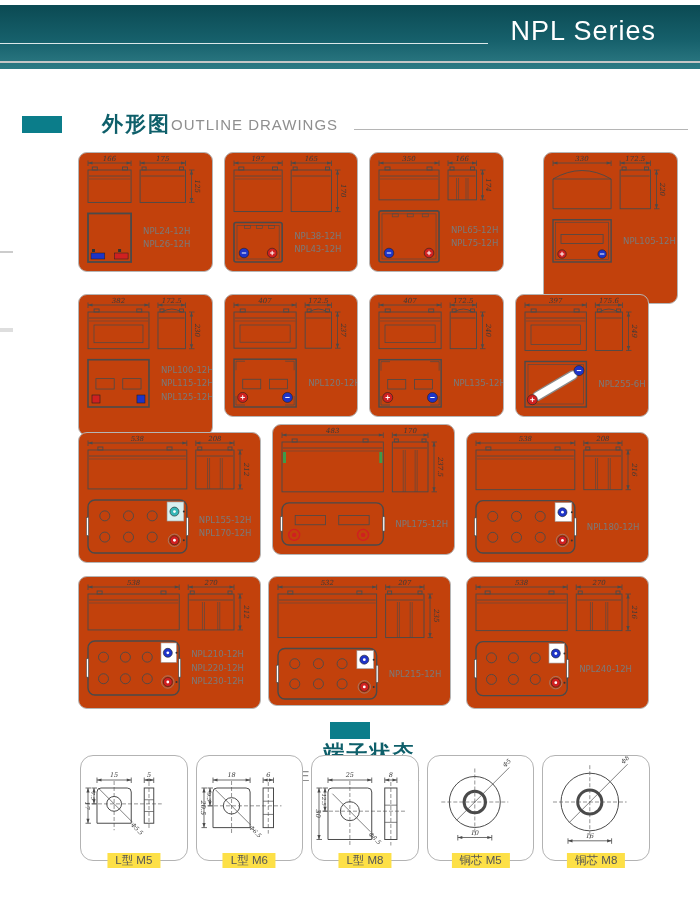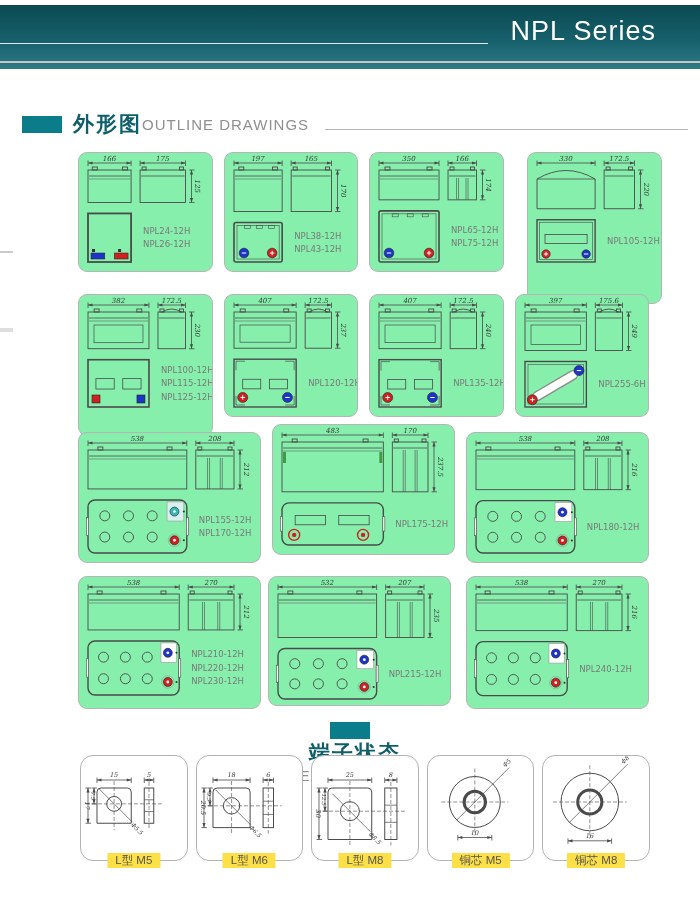--- a/index.html
+++ b/index.html
@@ -8,26 +8,26 @@
   .header{position:absolute;top:5px;left:0;width:700px;height:64px;
           background:linear-gradient(180deg,#0b4a53 0%,#16606b 55%,#2e7b85 100%);}
   .header-rule{position:absolute;left:0;top:38px;width:488px;height:1px;background:rgba(255,255,255,.85);}
   .header-title{position:absolute;right:44px;top:11px;color:#fff;font-size:27px;letter-spacing:1px;}
   .header-shadow{position:absolute;top:61px;left:0;width:700px;height:2px;background:#c6c6c6;}
   .edge-mark{position:absolute;left:0;background:#cccccc;}
   .edge-mark.m1{top:251px;width:13px;height:2px;}
   .edge-mark.m2{top:328px;width:13px;height:4px;background:#dedede;}
   .section{position:absolute;left:22px;right:12px;display:flex;align-items:center;}
   .section .bullet{width:40px;height:17px;background:#0b7d8a;margin-right:11px;flex:none;}
-  .section .zh{font-size:21px;font-weight:bold;color:#0e5f6a;letter-spacing:2px;white-space:nowrap;}
+  .section .zh{font-size:21px;font-weight:bold;color:#0e5f6a;letter-spacing:2px;white-space:nowrap;margin-left:29px;}
   .section .en{font-size:15px;color:#8f8f8f;letter-spacing:1px;white-space:nowrap;}
   .section .rule{flex:1;height:1px;background:#b5b5b5;margin-left:16px;align-self:center;margin-top:10px;}
   .s1{top:110px;}
   .s2{top:722px;flex-direction:column;}
-  .obox{position:absolute;border:1px solid #b5b5b5;border-radius:9px;background:#86efac;box-sizing:border-box;}
+  .obox{position:absolute;border:1px solid #b5b5b5;border-radius:9px;background:#c2410c;box-sizing:border-box;}
   .obox svg{display:block;}
   .tbox{position:absolute;border:1px solid #b3b3b3;border-radius:13px;background:#fff;box-sizing:border-box;}
   .term-label{position:absolute;left:50%;bottom:-8px;transform:translateX(-50%);
               background:#fde047;padding:0 8px;font-size:11.5px;color:#555;white-space:nowrap;}
 </style>
 </head>
 <body>
 
 <div class="header">
   <div class="header-rule"></div>
@@ -166,21 +166,21 @@
         <rect x="52.22093023255814" y="60.843023255813954" width="6" height="3" fill="none" stroke="#4a4a4a" stroke-width="0.6"></rect>
         <circle cx="19" cy="100" r="4.8" fill="#1e34c8" stroke="#222" stroke-width="0.6"></circle>
         <line x1="16.8" y1="100" x2="21.2" y2="100" stroke="#fff" stroke-width="1"></line>
         <circle cx="59.029069767441854" cy="100" r="4.8" fill="#d02020" stroke="#222" stroke-width="0.6"></circle>
         <line x1="56.82906976744185" y1="100" x2="61.22906976744186" y2="100" stroke="#fff" stroke-width="1"></line>
         <line x1="59.029069767441854" y1="97.8" x2="59.029069767441854" y2="102.2" stroke="#fff" stroke-width="1"></line>
         <text x="81.02906976744185" y="79.67151162790698" fill="#7a7a7a" font-size="8.5" text-anchor="start" font-family="&quot;DejaVu Sans&quot;,sans-serif" font-style="normal">NPL65-12H</text>
         <text x="81.02906976744185" y="93.17151162790698" fill="#7a7a7a" font-size="8.5" text-anchor="start" font-family="&quot;DejaVu Sans&quot;,sans-serif" font-style="normal">NPL75-12H</text>
       </svg>
     </div>
-    <div class="obox" style="left: 527px; top: 152px; width: 134.5px; height: 152px;">
+    <div class="obox" style="left: 543px; top: 152px; width: 134.5px; height: 152px;">
       <svg width="132.5" height="118" viewBox="0 0 132.5 118">
         <line x1="9" y1="10" x2="67.11940298507463" y2="10" stroke="#4a4a4a" stroke-width="0.8"></line>
         <polygon points="9,10 13.5,8.4 13.5,11.6" fill="#4a4a4a"></polygon>
         <polygon points="67.11940298507463,10 62.61940298507463,8.4 62.61940298507463,11.6" fill="#4a4a4a"></polygon>
         <line x1="9" y1="7.5" x2="9" y2="13" stroke="#4a4a4a" stroke-width="0.8"></line>
         <line x1="67.11940298507463" y1="7.5" x2="67.11940298507463" y2="13" stroke="#4a4a4a" stroke-width="0.8"></line>
         <text x="38.059701492537314" y="7.5" fill="#3a3a3a" font-size="7" text-anchor="middle" font-family="&quot;DejaVu Serif&quot;,serif" font-style="italic">330</text>
         <line x1="76.11940298507463" y1="10" x2="106.5" y2="10" stroke="#4a4a4a" stroke-width="0.8"></line>
         <polygon points="76.11940298507463,10 80.61940298507463,8.4 80.61940298507463,11.6" fill="#4a4a4a"></polygon>
         <polygon points="106.5,10 102,8.4 102,11.6" fill="#4a4a4a"></polygon>

